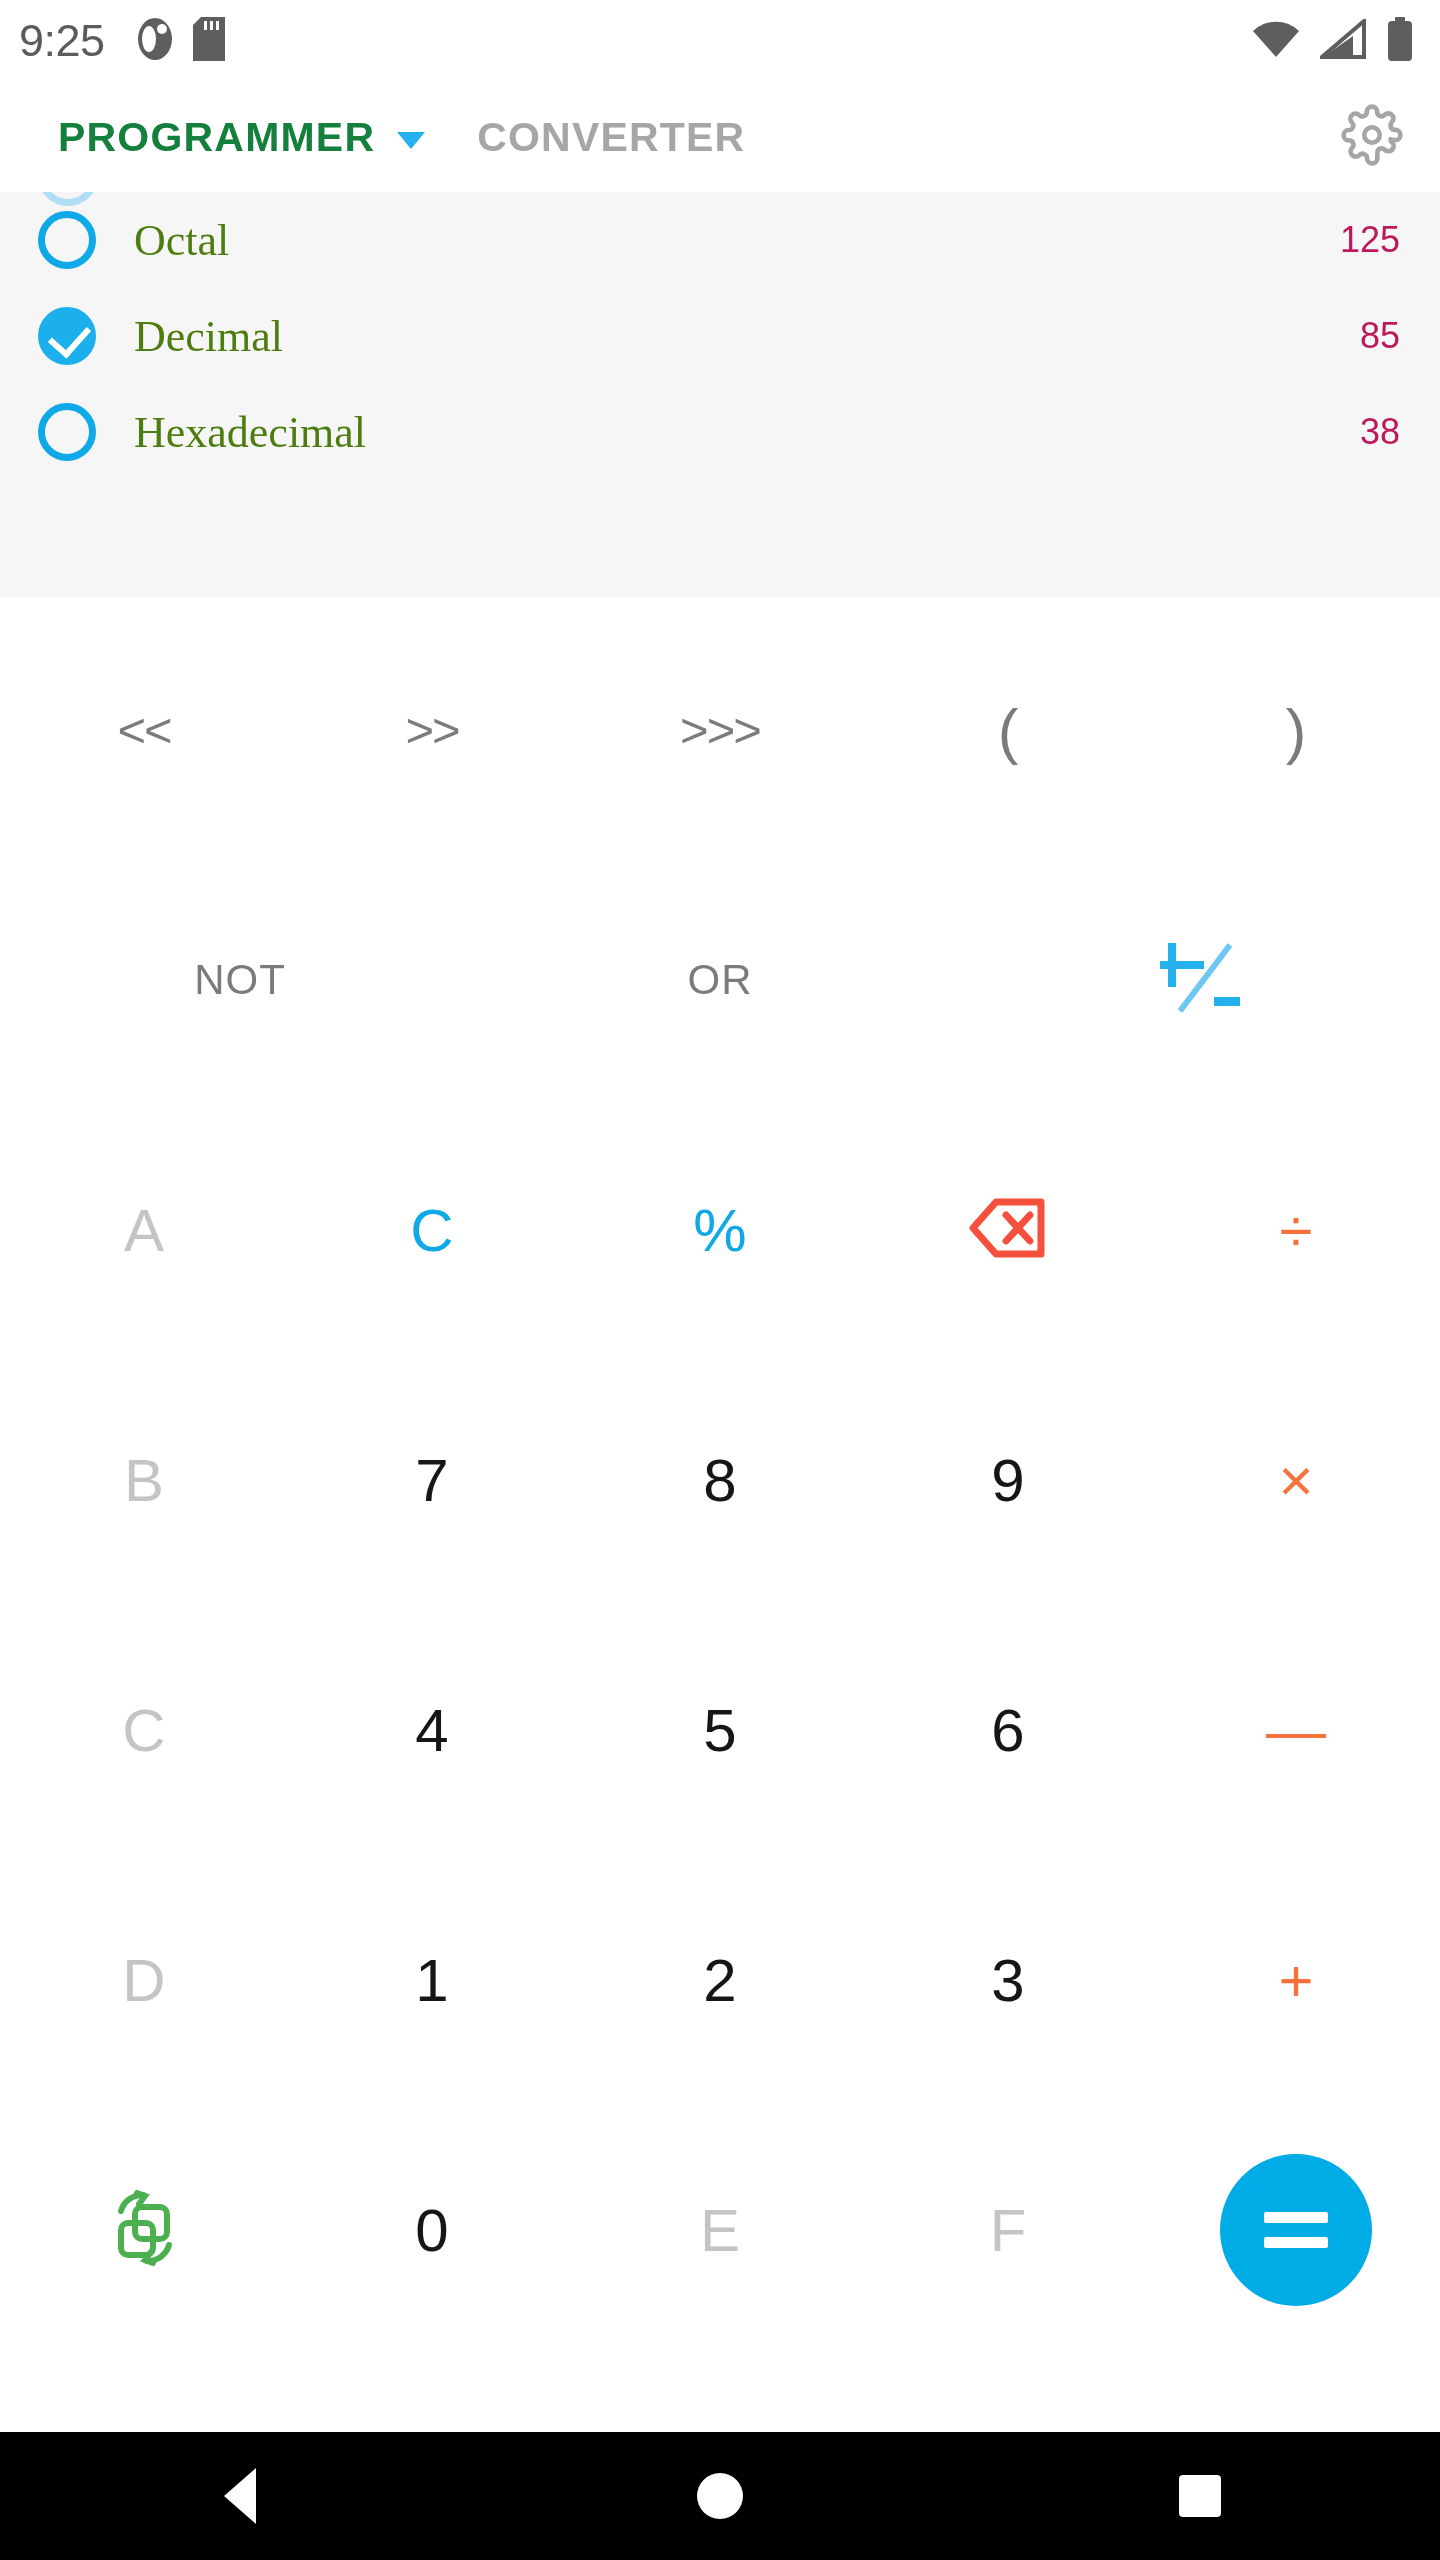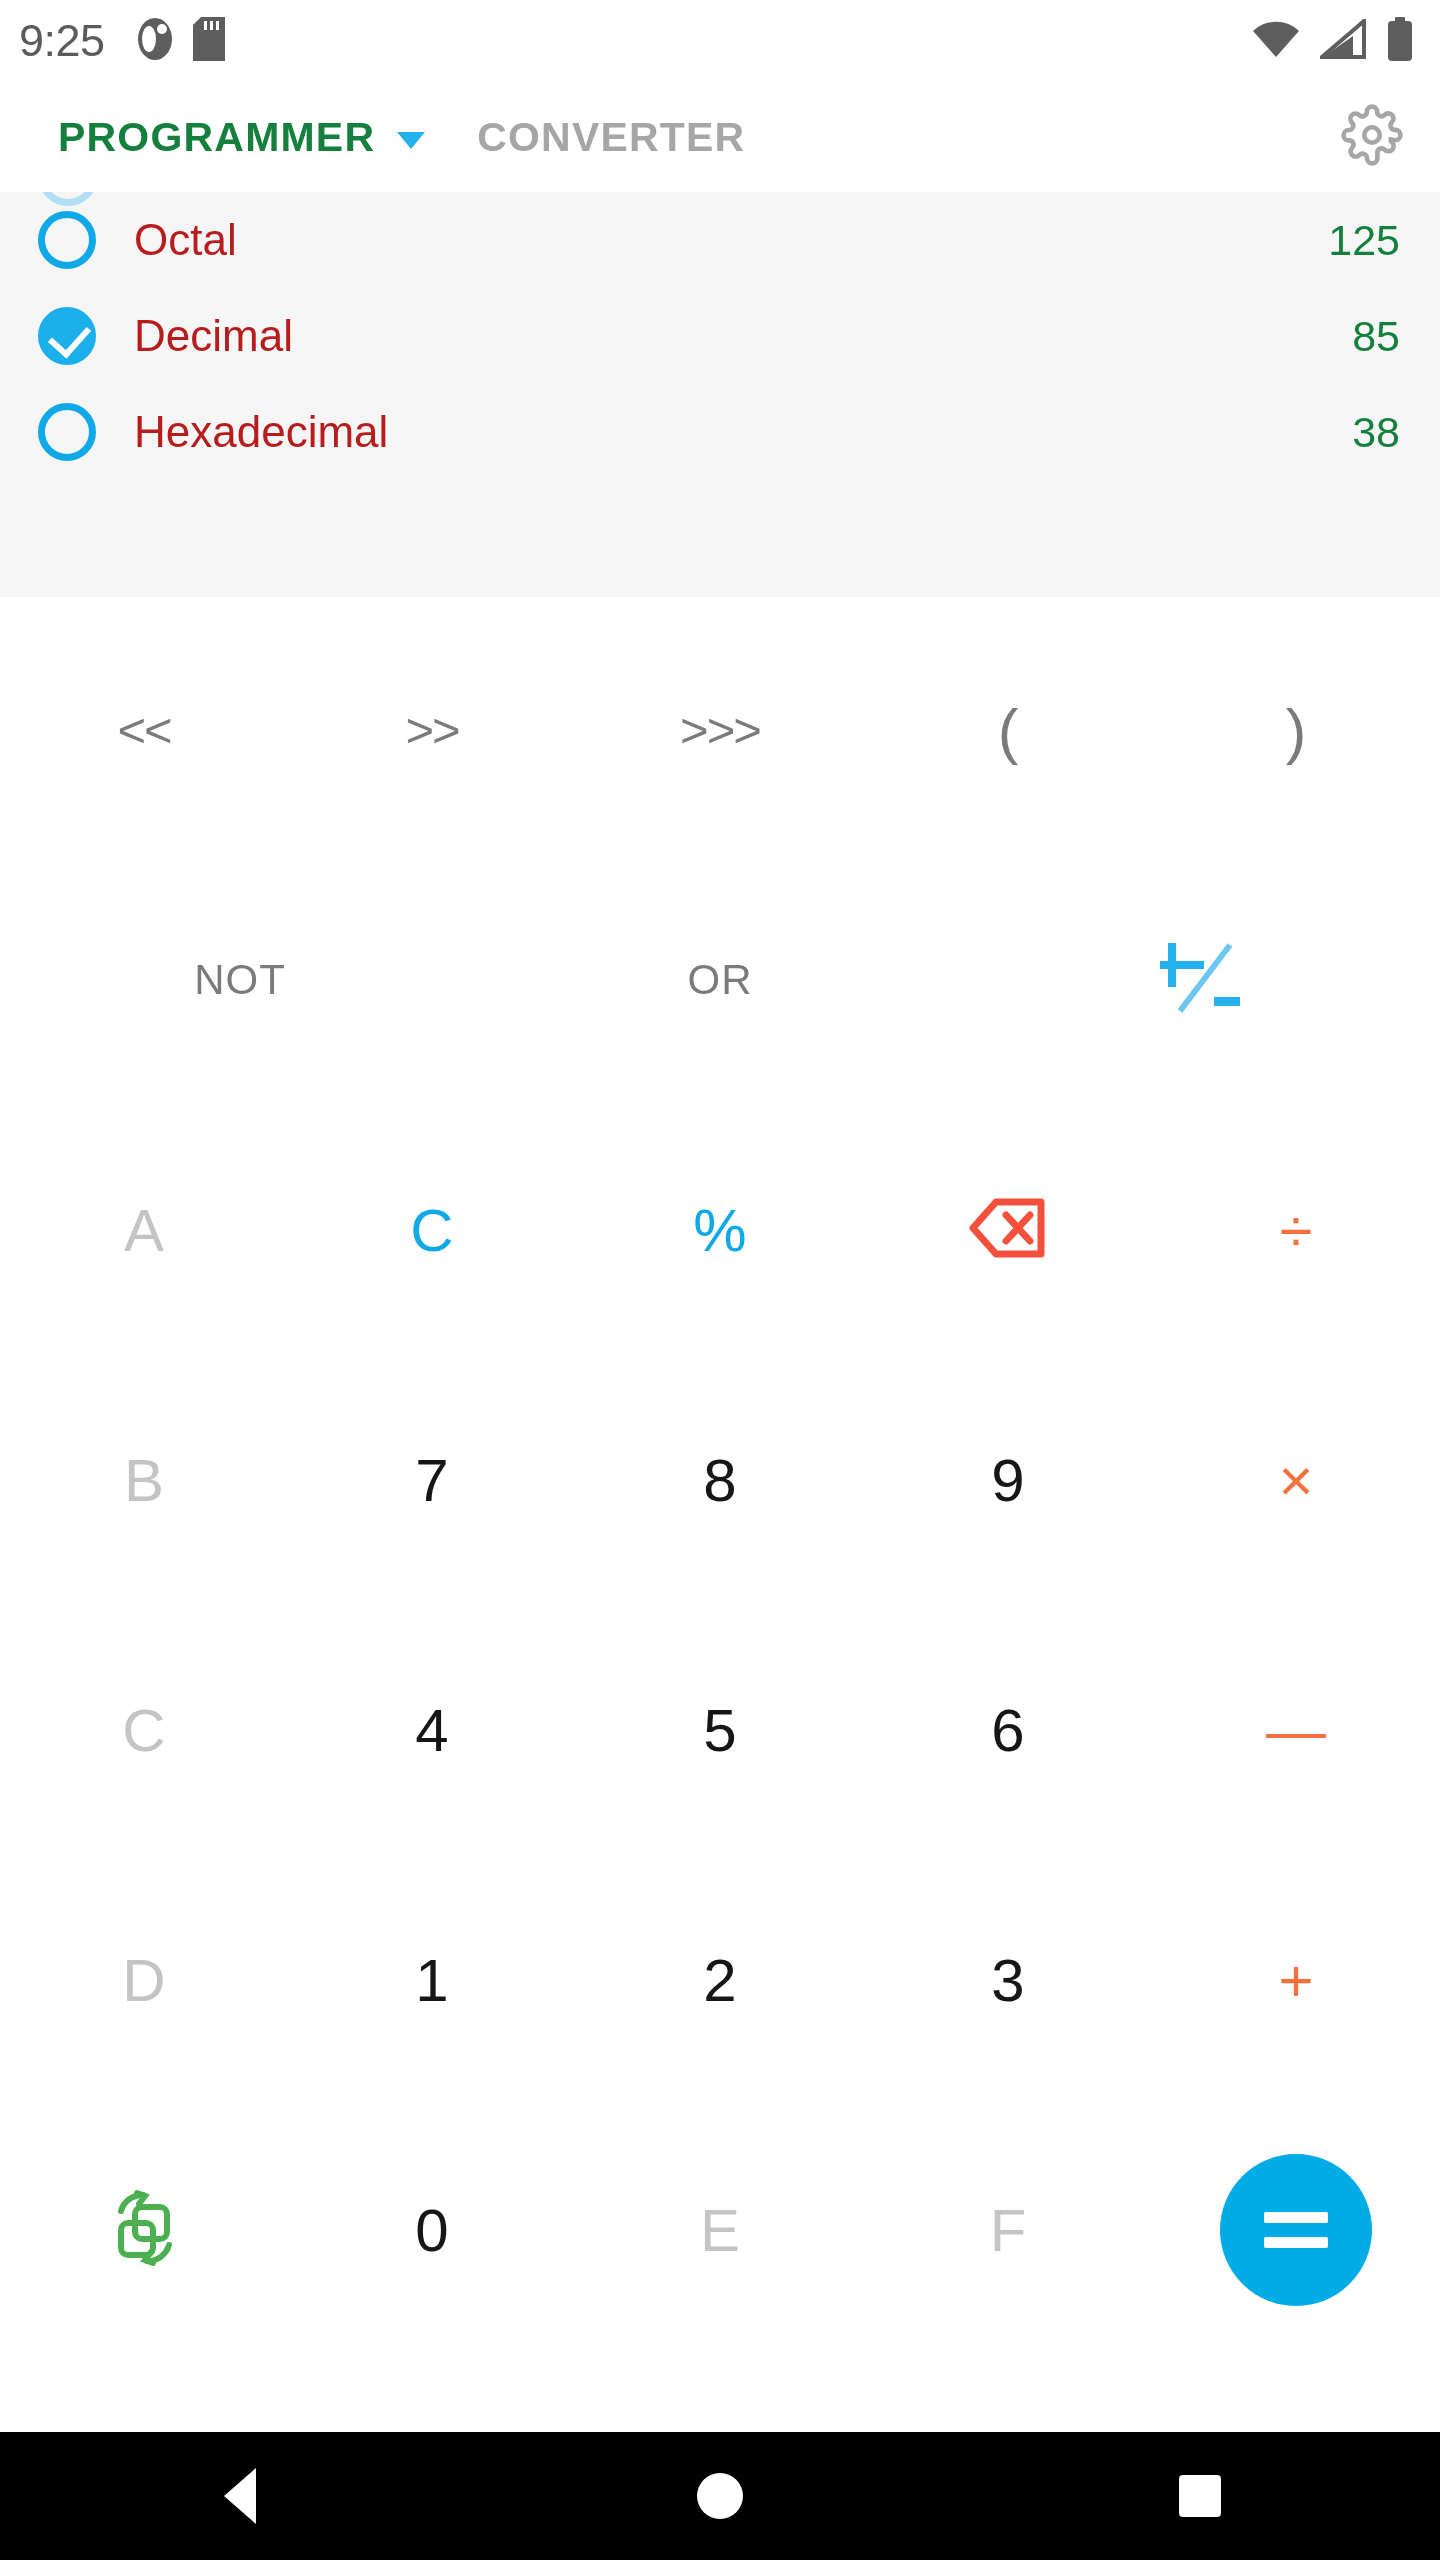--- a/index.html
+++ b/index.html
@@ -93,28 +93,29 @@
     content:"";
     position:absolute;
     left:12px; top:4px;
     width:19px; height:31px;
     border:6px solid #ffffff;
     border-top:none; border-left:none;
     transform:rotate(42deg);
   }
   .base-label {
     font-size:44px;
-    color:#b91c1c;
+    color:#4d7c0f;
     margin-left:38px;
     font-weight:400;
+    font-family:Liberation Serif, serif;
   }
   .base-spacer { flex:1; }
   .base-value {
-    font-size:43px;
-    color:#15803d;
+    font-size:36px;
+    color:#be185d;
     font-weight:400;
   }
 
   
   .keypad {
     background:#ffffff;
     padding-top:8px;
     position:relative;
   }
   .key-row {

